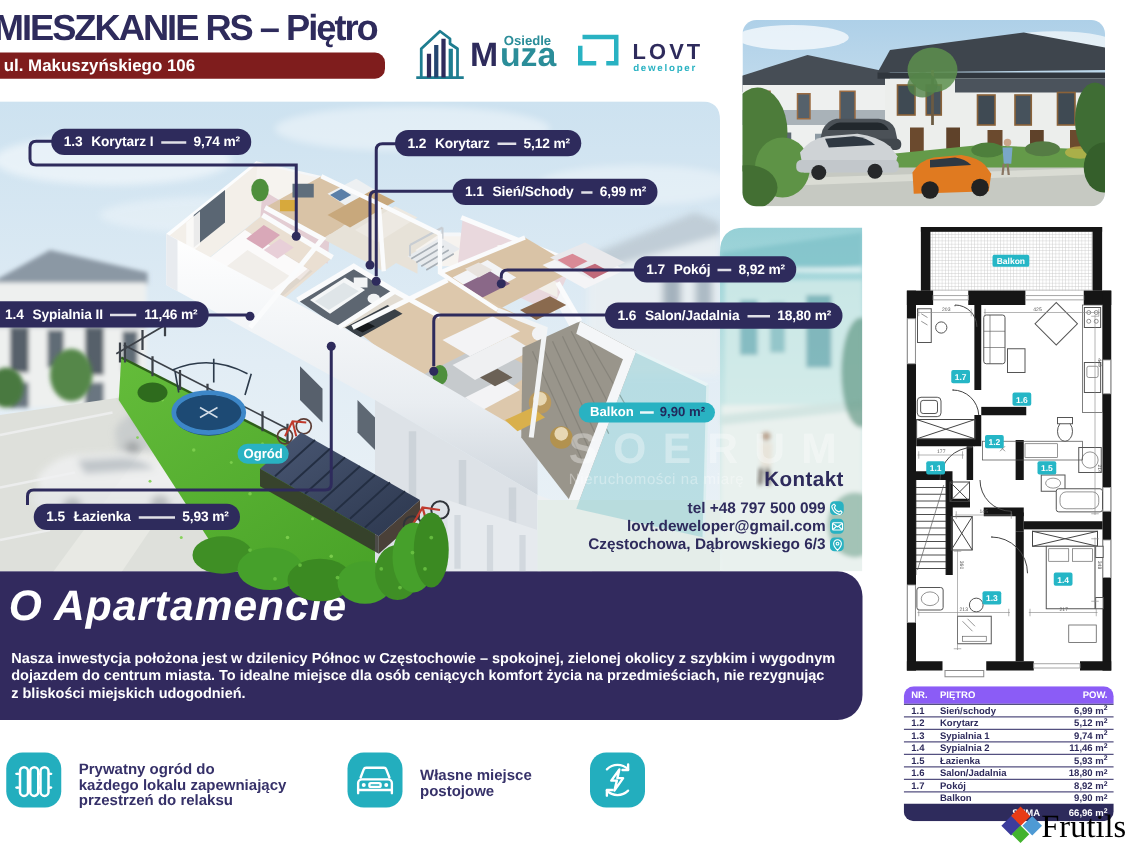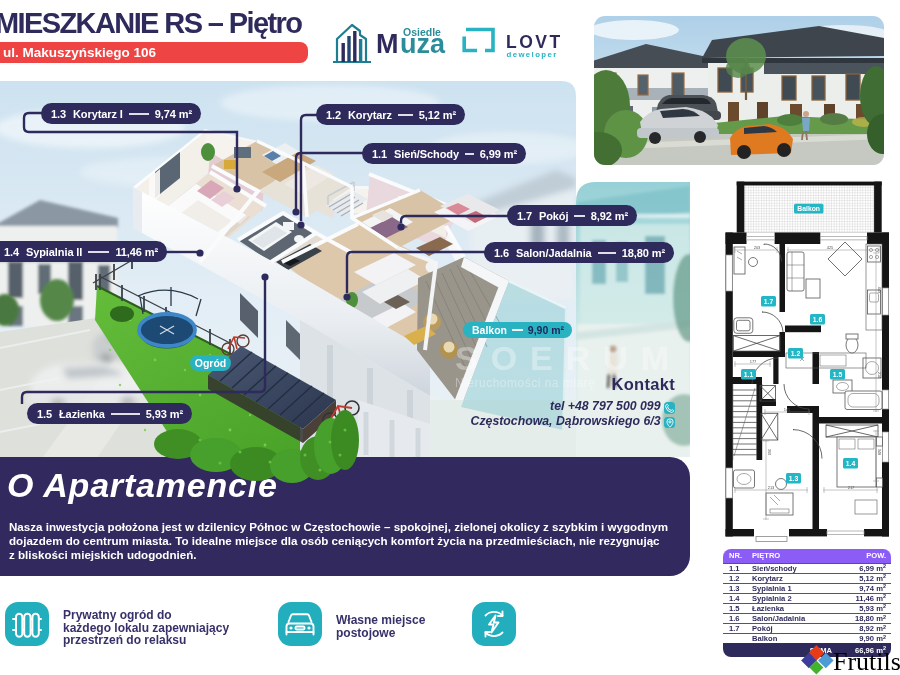--- a/index.html
+++ b/index.html
@@ -1,35 +1,35 @@
 <!DOCTYPE html>
 <html lang="pl"><head>
 <meta charset="utf-8">
 <style>
   html,body{margin:0;padding:0;}
   body{width:900px;height:675px;overflow:hidden;position:relative;background:#fff;
        font-family:"Liberation Sans",sans-serif;}
   .abs{position:absolute;}
   
   #title{left:-5px;top:7px;font-size:29px;font-weight:800;color:#2e2b5c;letter-spacing:-1.6px;white-space:nowrap;}
-  #addr{left:0;top:42px;height:21px;background:#ef4444;color:#fff;border-radius:0 8px 8px 0;
+  #addr{left:0;top:42px;height:21px;background:#7f1d1d;color:#fff;border-radius:0 8px 8px 0;
         font-size:13.5px;font-weight:700;line-height:21px;padding:0 0 0 3px;width:305px;}
   
   .pill{position:absolute;background:#2e2b5c;color:#fff;border-radius:11px;height:21px;
         display:flex;align-items:center;font-size:11px;font-weight:700;z-index:30;white-space:nowrap;letter-spacing:-.1px;}
   .pill .num{margin-right:7px;}
   .pill .dash{height:2px;background:rgba(255,255,255,.85);flex:1 1 auto;margin:0 6px;min-width:5px;}
   .pill .ar{font-weight:700;}
   .tpill{position:absolute;background:#29b2c2;color:#fff;border-radius:999px;height:16px;
         display:flex;align-items:center;font-size:10.5px;font-weight:700;z-index:30;white-space:nowrap;}
   
   #kontakt{right:225px;top:375px;text-align:right;z-index:31;}
   #kontakt h3{margin:0;font-size:16.5px;font-weight:800;color:#2e2b5c;letter-spacing:.3px;}
   .kline{margin-top:0;font-size:12.3px;font-weight:700;color:#2e2b5c;height:14.7px;line-height:14.7px;
-         display:flex;align-items:flex-end;justify-content:flex-end;font-style:italic;}
+         display:flex;align-items:center;justify-content:flex-end;}
   .kico{display:inline-block;width:11.5px;height:11.5px;background:#29b2c2;border-radius:3.5px;margin-left:3px;
         position:relative;}
   .kico svg{position:absolute;left:0;top:0;}
   
   #opanel{left:0;top:457px;width:690px;height:119px;background:#322a5e;border-radius:0 20px 20px 0;z-index:5;}
   #opanel h2{margin:9px 0 0 7px;font-size:34px;font-weight:800;color:#fff;letter-spacing:.8px;font-style:italic;}
   #opanel p{margin:15px 0 0 9px;width:688px;font-size:11.6px;font-weight:700;color:#fff;line-height:13.8px;}
   
   .feat{position:absolute;top:602px;display:flex;z-index:5;}
   .fico{width:44px;height:44px;border-radius:13px;background:#23aebe;flex:0 0 auto;}
@@ -540,20 +540,26 @@
   </div>
 <div class="tpill" style="left:190px;top:355px;width:41px;justify-content:center;font-size:10.5px;">Ogród</div>
 
 <div id="kontakt" class="abs">
   <h3>Kontakt</h3>
   <div class="kline" style="margin-top:5px">tel +48 797 500 099<span class="kico" id="icoPhone">
         <svg width="12" height="12" viewBox="0 0 12 12">
           <path d="M3.2 2.3 l1.2 1.2 -0.9 1.3 a5 5 0 0 0 3.7 3.7 l1.3-0.9 1.2 1.2 -1 1.3 a1.3 1.3 0 0 1-1.3.4 8 8 0 0 1-5.9-5.9 1.3 1.3 0 0 1 .4-1.3 Z" fill="none" stroke="#fff" stroke-width="0.9" stroke-linejoin="round"></path>
         </svg>
       </span></div>
+  <div class="kline">lovt.deweloper@gmail.com<span class="kico" id="icoMail">
+        <svg width="12" height="12" viewBox="0 0 12 12">
+          <rect x="2" y="3.2" width="8" height="5.8" rx="0.8" fill="none" stroke="#fff" stroke-width="0.9"></rect>
+          <path d="M2.3 3.8 6 6.5 9.7 3.8 M2.3 8.6 5 6.2 M9.7 8.6 7 6.2" fill="none" stroke="#fff" stroke-width="0.9"></path>
+        </svg>
+      </span></div>
   <div class="kline">Częstochowa, Dąbrowskiego 6/3<span class="kico" id="icoPin">
         <svg width="12" height="12" viewBox="0 0 12 12">
           <path d="M6 1.8 a3.1 3.1 0 0 1 3.1 3.1 c0 2.2-3.1 5.3-3.1 5.3 S2.9 7.1 2.9 4.9 A3.1 3.1 0 0 1 6 1.8 Z" fill="none" stroke="#fff" stroke-width="0.9"></path>
           <circle cx="6" cy="4.9" r="1.1" fill="none" stroke="#fff" stroke-width="0.9"></circle>
         </svg>
       </span></div>
 </div>
 
 <div id="opanel" class="abs">
   <h2>O Apartamencie</h2>

